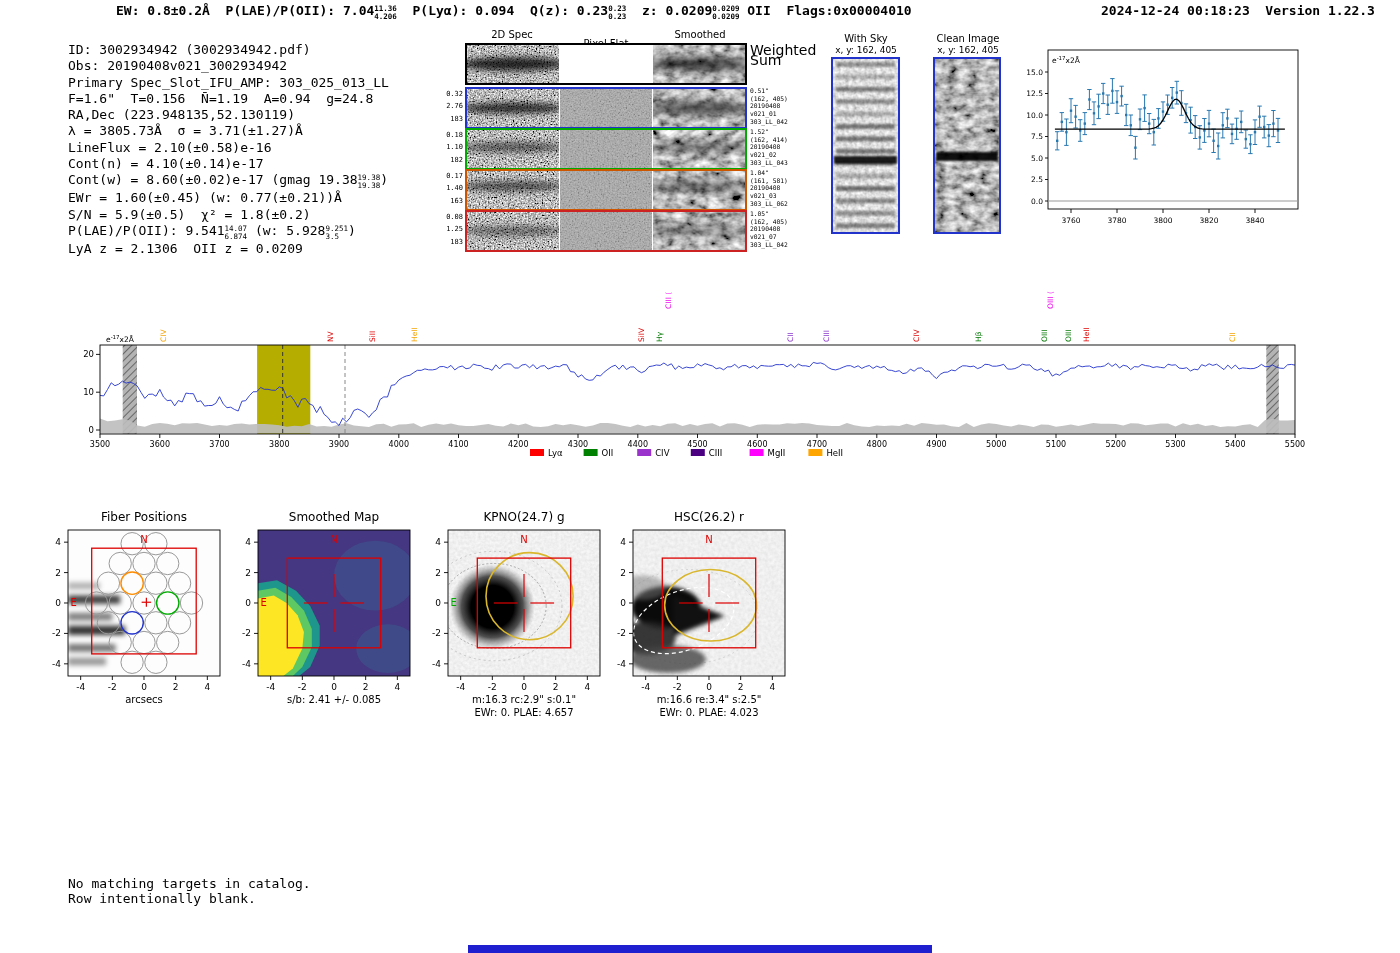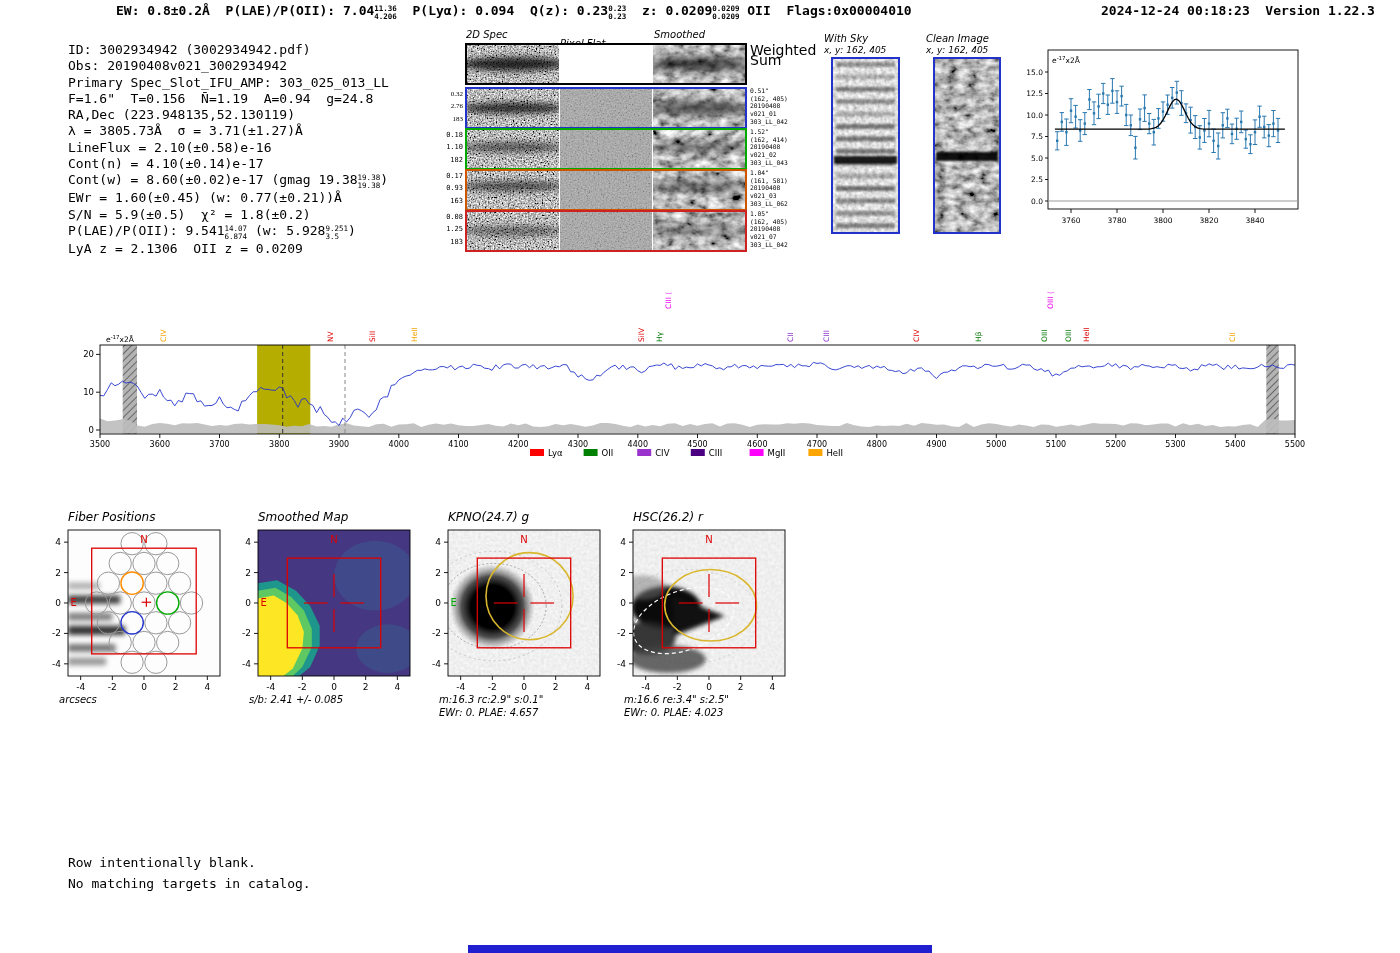--- a/index.html
+++ b/index.html
@@ -2,21 +2,21 @@
 <html><head>
 <meta charset="utf-8">
 <style>
   html,body{margin:0;padding:0;background:#fff;}
   .page{position:relative;width:1400px;height:953px;background:#fff;overflow:hidden;
         font-family:"DejaVu Sans Mono","Liberation Mono",monospace;color:#000;}
   .abs{position:absolute;}
   .mono{font-size:13px;line-height:16.3px;white-space:pre;}
   .bold{font-weight:bold;margin-left:48px;}
   .sans{font-family:"DejaVu Sans","Liberation Sans",sans-serif;}
-  .ctr{text-align:left;font-style:italic;}
+  .ctr{text-align:center;}
   .stk{display:inline-block;vertical-align:-4px;font-size:7.5px;line-height:7.9px;text-align:left;}
   .stk span{display:block;}
   .iline{white-space:pre;}
   .colhdr{font-size:10px;width:92px;}
   .cutrow{position:absolute;box-sizing:border-box;background:#fff;}
   .cutcell{position:absolute;top:0;width:92px;height:38px;overflow:hidden;}
   .leftlab{font-size:7px;line-height:12.4px;width:25px;text-align:right;}
   .rightlab{font-size:6.3px;line-height:7.7px;white-space:pre;}
   .skybox{position:absolute;box-sizing:border-box;overflow:hidden;}
   .ptitle{font-size:12px;width:152px;}
@@ -118,21 +118,21 @@
     <feFuncG type="linear" slope="2" intercept="-0.5"></feFuncG>
     <feFuncB type="linear" slope="2" intercept="-0.5"></feFuncB>
     <feFuncA type="linear" slope="0" intercept="1"></feFuncA>
   </feComponentTransfer>
               </filter>
             </defs>
             <rect width="92" height="38" filter="url(#nf4)"></rect>
             <ellipse cx="46" cy="19.0" rx="51.5" ry="6" fill="#000" opacity="0.67" style="filter:blur(4px)"></ellipse>
           </svg></div>
       </div>
-      <div class="abs leftlab" style="left:438px;top:88px;font-family:Liberation Serif, serif;">
+      <div class="abs leftlab" style="left:438px;top:88px;">
         <span style="display:block">0.32</span>
         <span style="display:block">2.76</span>
         <span style="display:block">183</span>
       </div>
       <div class="abs rightlab" style="left:750px;top:87px;"><span style="display:block">0.51"</span><span style="display:block">(162, 405)</span><span style="display:block">20190408</span><span style="display:block">v021_01</span><span style="display:block">303_LL_042</span></div>
       <div class="cutrow" style="left:465px;top:128px;width:282px;height:42px;border:2px solid #00aa00;">
         <div class="cutcell" style="left:0px;"><svg width="92" height="38" xmlns="http://www.w3.org/2000/svg">
             <defs>
               <filter id="nf5" x="0" y="0" width="100%" height="100%">
   <feTurbulence type="fractalNoise" baseFrequency="0.65" numOctaves="2" seed="12"></feTurbulence>
@@ -232,21 +232,21 @@
     <feFuncA type="linear" slope="0" intercept="1"></feFuncA>
   </feComponentTransfer>
               </filter>
             </defs>
             <rect width="92" height="38" filter="url(#nf10)"></rect>
             <ellipse cx="46" cy="15.2" rx="51.5" ry="6" fill="#000" opacity="0.47000000000000003" style="filter:blur(4px)"></ellipse>
           </svg></div>
       </div>
       <div class="abs leftlab" style="left:438px;top:170px;">
         <span style="display:block">0.17</span>
-        <span style="display:block">0.93</span>
+        <span style="display:block">1.40</span>
         <span style="display:block">163</span>
       </div>
       <div class="abs rightlab" style="left:750px;top:169px;"><span style="display:block">1.04"</span><span style="display:block">(161, 581)</span><span style="display:block">20190408</span><span style="display:block">v021_03</span><span style="display:block">303_LL_062</span></div>
       <div class="cutrow" style="left:465px;top:210px;width:282px;height:42px;border:2px solid #cc2222;">
         <div class="cutcell" style="left:0px;"><svg width="92" height="38" xmlns="http://www.w3.org/2000/svg">
             <defs>
               <filter id="nf11" x="0" y="0" width="100%" height="100%">
   <feTurbulence type="fractalNoise" baseFrequency="0.65" numOctaves="2" seed="14"></feTurbulence>
   <feColorMatrix type="saturate" values="0"></feColorMatrix>
   <feComponentTransfer>
@@ -928,16 +928,16 @@
       </svg></div>
 
   <span class="abs sans ctr pcap" style="left:68px;top:694px;">arcsecs</span>
   <span class="abs sans ctr pcap" style="left:258px;top:694px;">s/b: 2.41 +/- 0.085</span>
   <span class="abs sans ctr pcap" style="left:448px;top:694px;">m:16.3 rc:2.9"  s:0.1"</span>
   <span class="abs sans ctr pcap" style="left:448px;top:707px;">EWr: 0. PLAE: 4.657</span>
   <span class="abs sans ctr pcap" style="left:633px;top:694px;">m:16.6 re:3.4"  s:2.5"</span>
   <span class="abs sans ctr pcap" style="left:633px;top:707px;">EWr: 0. PLAE: 4.023</span>
 
   <div class="abs mono" style="left:68px;top:876px;">No matching targets in catalog.</div>
-  <div class="abs mono" style="left:68px;top:855px;">Row intentionally blank.</div>
+  <div class="abs mono" style="left:68px;top:891px;">Row intentionally blank.</div>
 
   <div class="abs" style="left:468px;top:945px;width:464px;height:8px;background:#1f1fd0;"></div>
 </div>
 
 </body></html>

